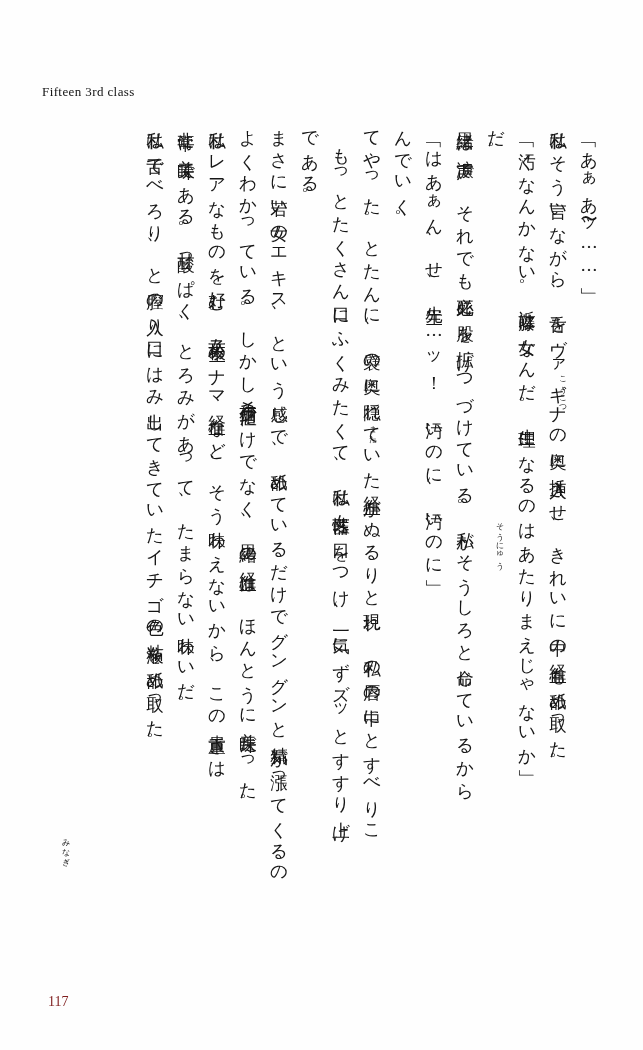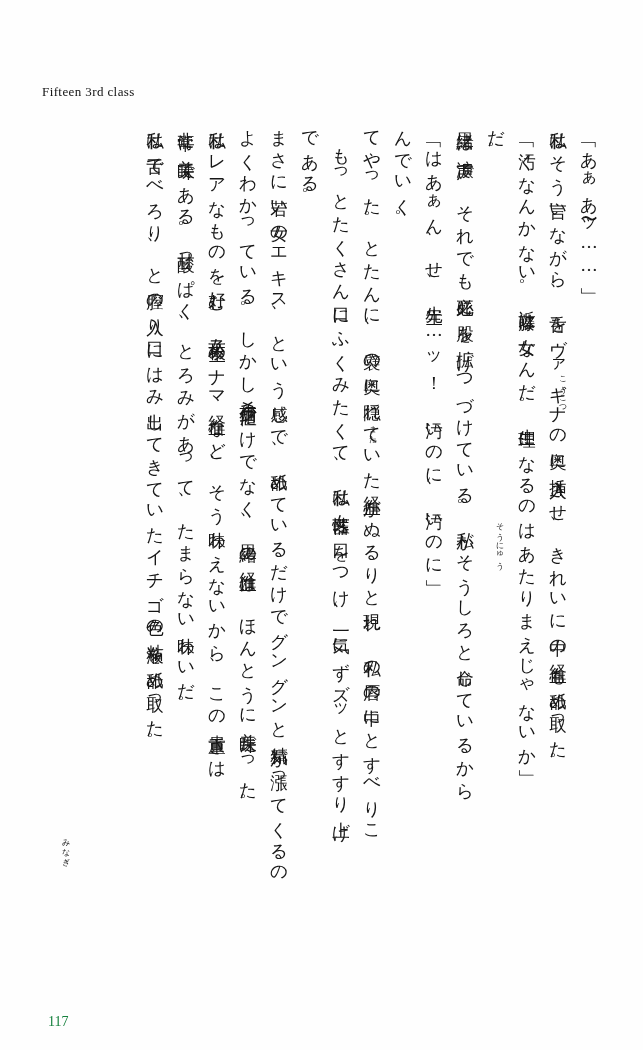--- a/index.html
+++ b/index.html
@@ -30,25 +30,25 @@
     font-family: "Liberation Serif", "DejaVu Serif", serif;
     font-size: 13px;
     letter-spacing: 0.4px;
     color: #111;
     white-space: nowrap;
   }
 
   
   .folio {
     position: absolute;
-    bottom: 20px;
+    bottom: 40px;
     left: 48px;
     font-family: "Liberation Serif", "DejaVu Serif", serif;
     font-size: 14px;
-    color: #15803d;
+    color: #7f1d1d;
     margin-top: 48px;
   }
 
   
   .vtext {
     position: absolute;
     top: 118px;
     right: 46px;
     height: 860px;
     display: flex;

